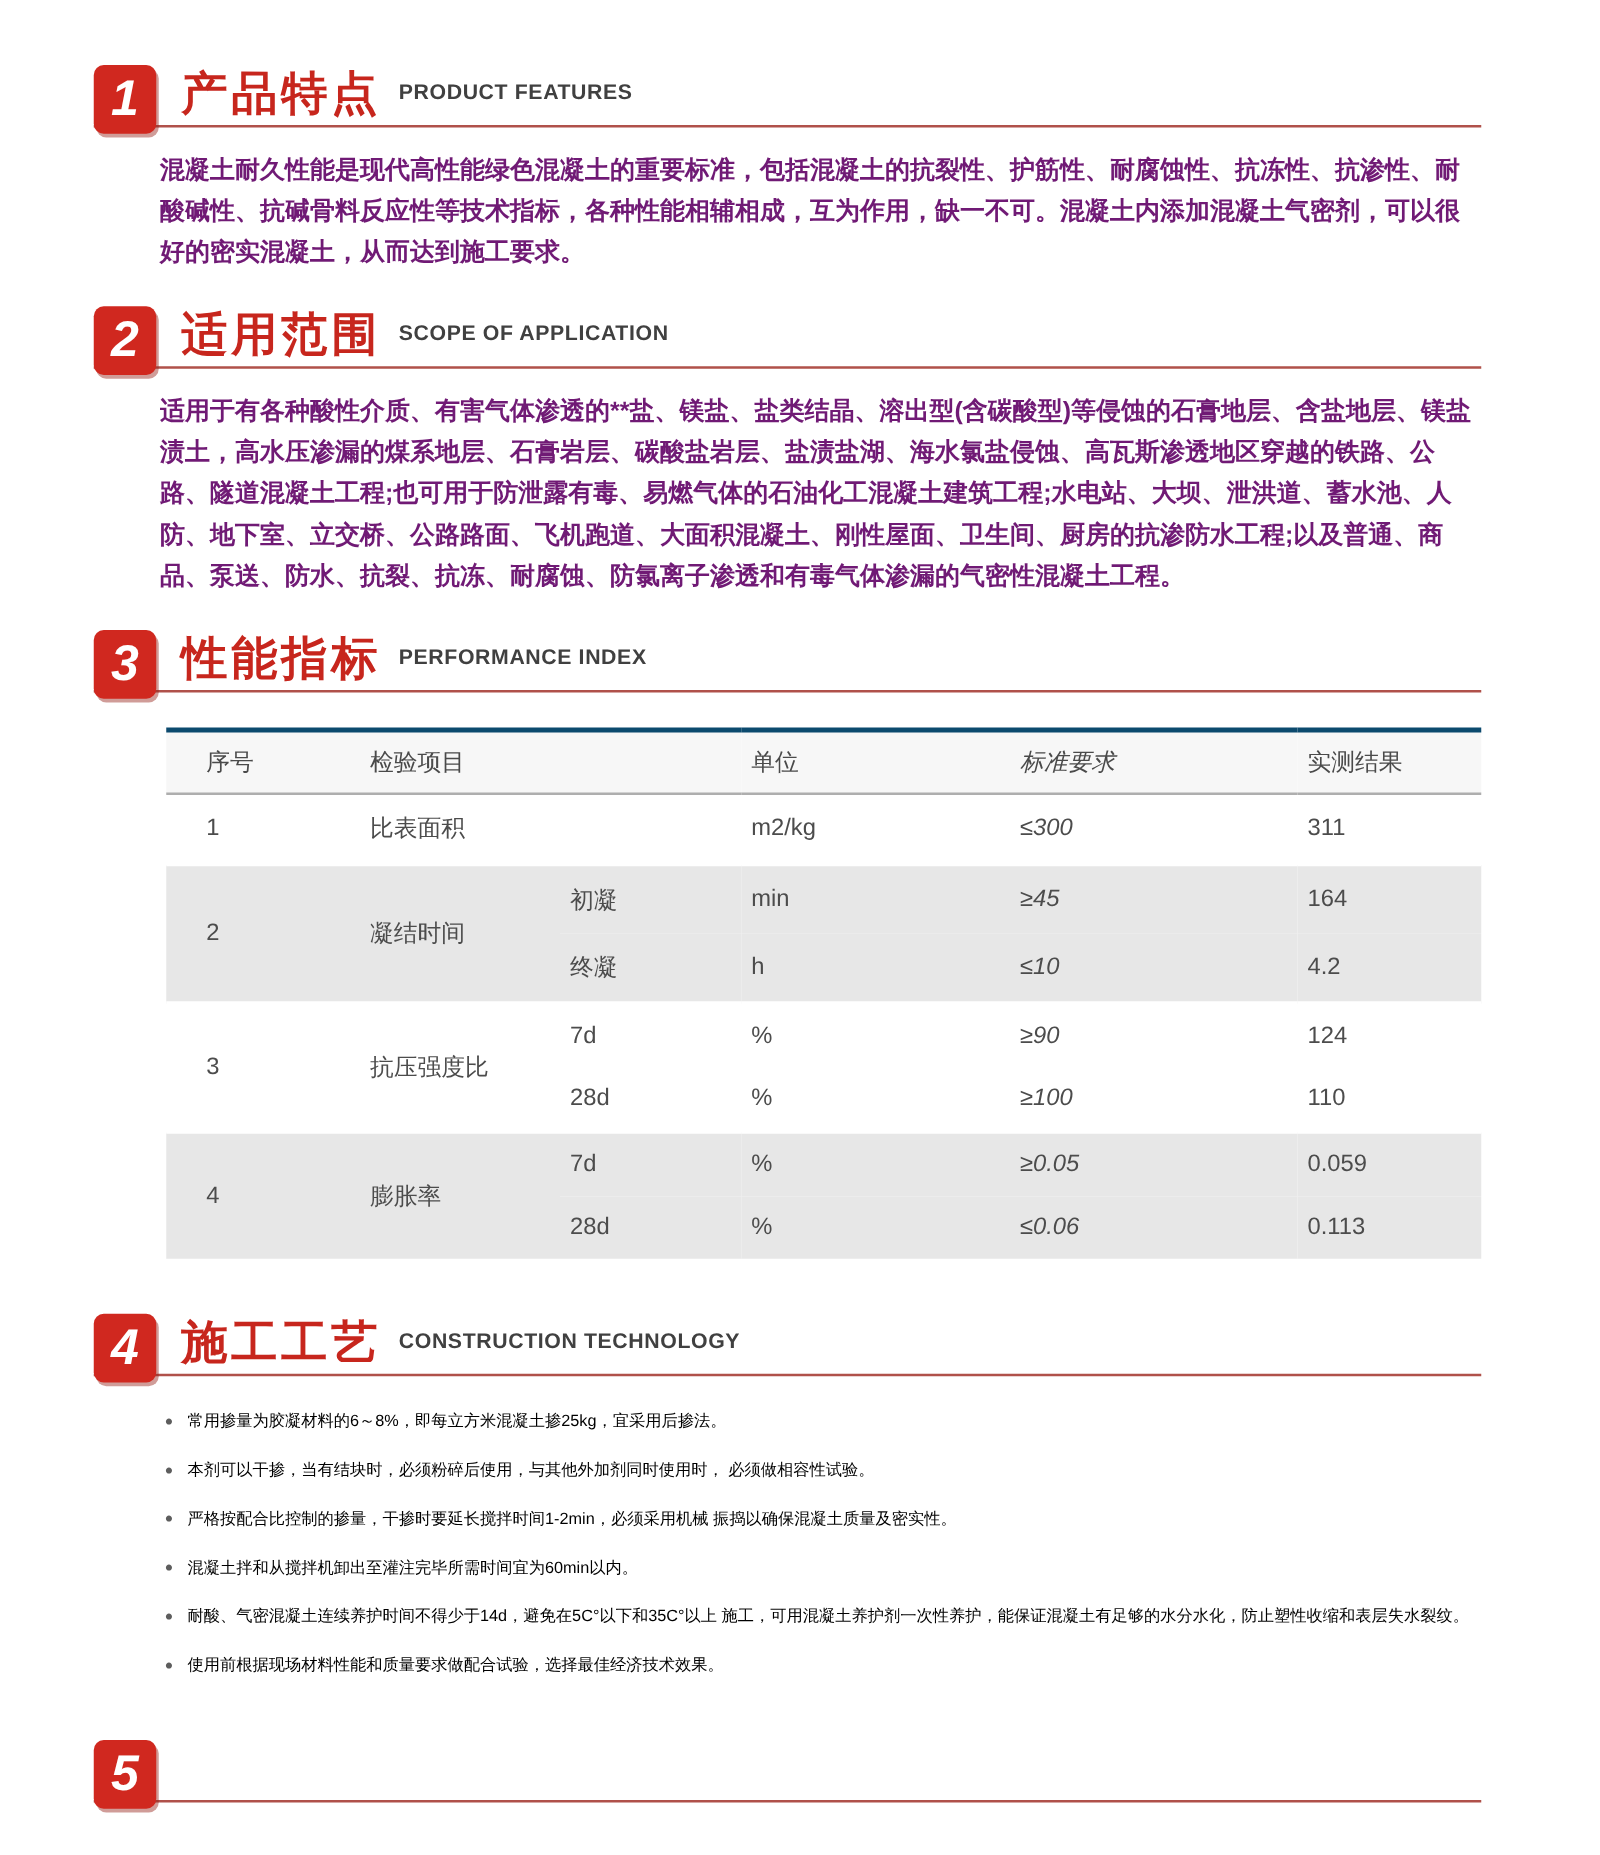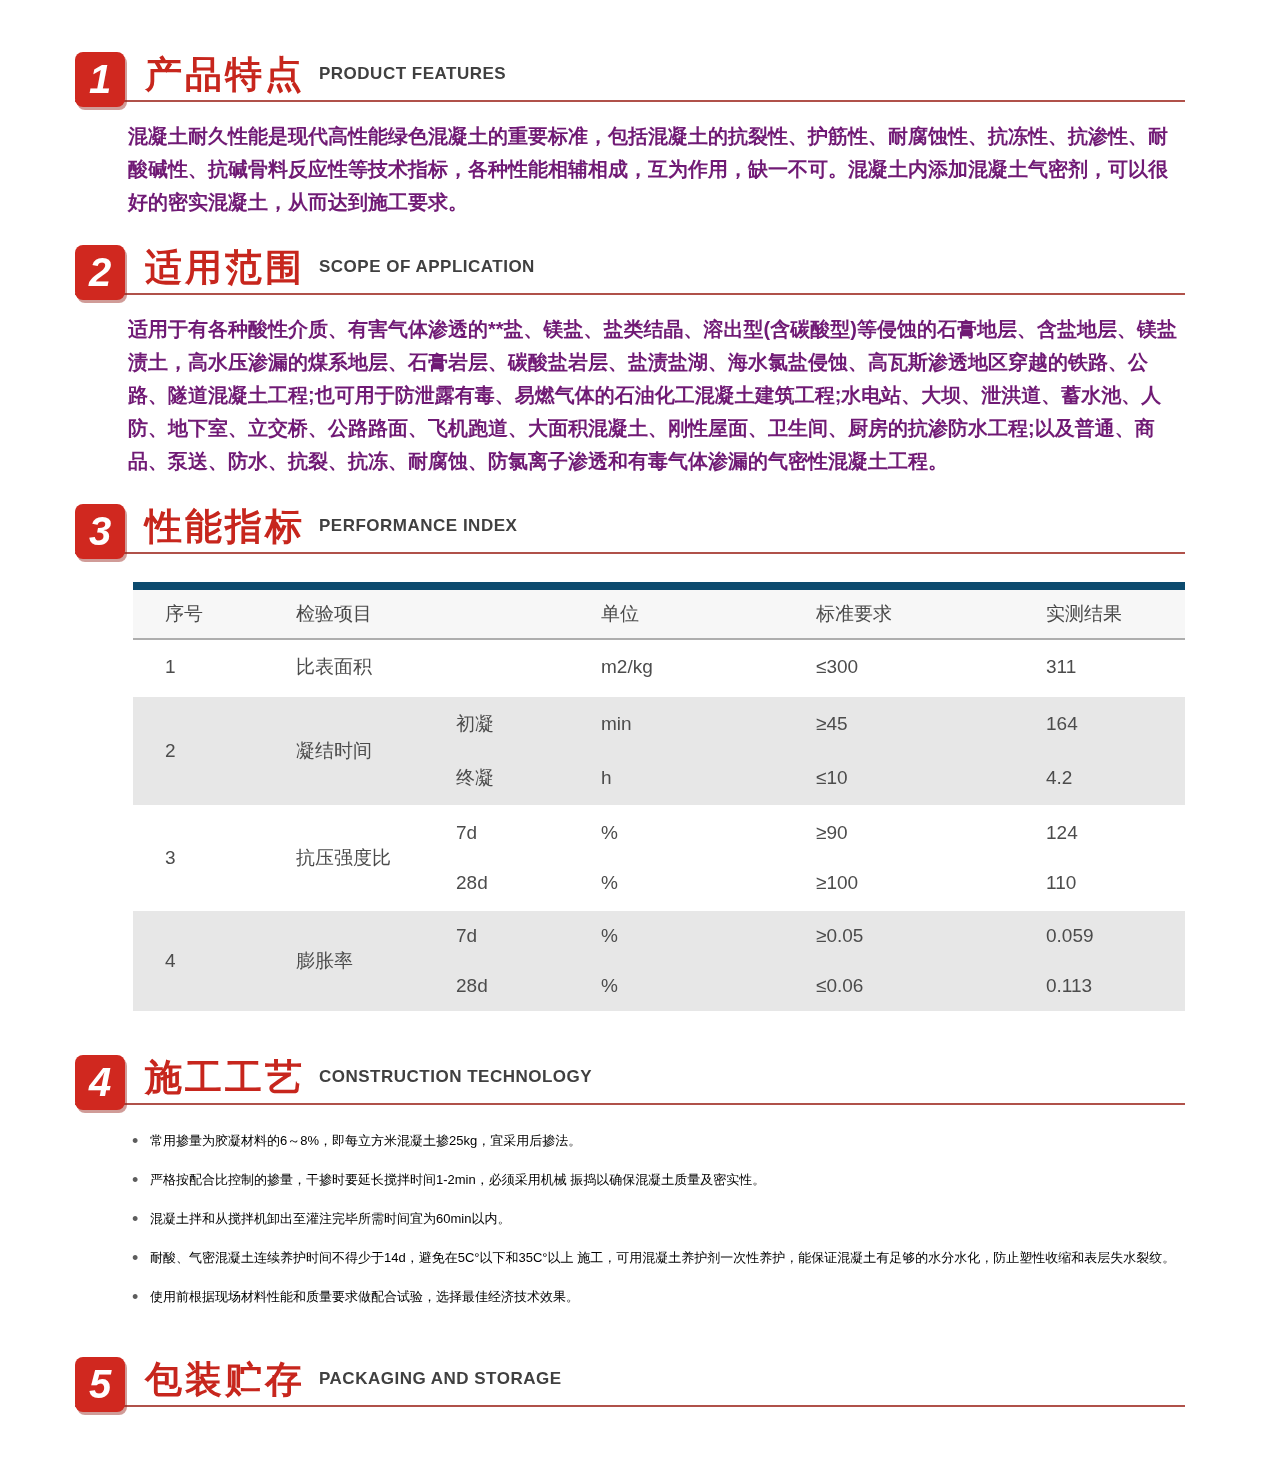--- a/index.html
+++ b/index.html
@@ -55,34 +55,34 @@
   .bullets li::before {
     content:"•"; position:absolute; left:2px; top:0;
     color:#5d5d5d; font-size:18px;
   }
 
   
   .perf-table {
     margin:28px 0 0 58px;
     width:1052px;
     border-collapse:collapse;
-    border-top:8px solid #0c4a6e;
+    border-top:4px solid #0c4a6e;
     font-size:19px; color:#4c4c4c;
   }
   .perf-table th, .perf-table td {
     text-align:left; font-weight:normal;
     padding:11px 8px; vertical-align:middle;
   }
   .perf-table th { color:#4a4a4a; }
   .perf-table thead tr { background:#f7f7f7; border-bottom:2px solid #aeaeae; }
   .perf-table .c-no   { width:155px; padding-left:32px; }
   .perf-table .c-item { width:160px; }
   .perf-table .c-sub  { width:145px; }
   .perf-table .c-unit { width:215px; }
-  .perf-table .c-std  { width:230px; }
+  .perf-table .c-std  { width:230px;font-style:italic; }
   .perf-table .c-res  { width:147px; }
   .perf-table tbody td { padding-top:14px; padding-bottom:14px; }
   .row-white { background:#fff; }
   .row-gray  { background:#e7e7e7; }
   .group-start td { border-top:3px solid #fff; }
 
   .spacer-lg { height:18px; }
 </style>
 </head>
 <body>
@@ -198,35 +198,32 @@
       <div class="badge">
         <span>4</span>
       </div>
       <div class="titles">
         <span class="title-zh">施工工艺</span>
         <span class="title-en">CONSTRUCTION TECHNOLOGY</span>
       </div>
     </div>
     <ul class="bullets">
       <li>常用掺量为胶凝材料的6～8%，即每立方米混凝土掺25kg，宜采用后掺法。</li>
+      <li>本剂可以干掺，当有结块时，必须粉碎后使用，与其他外加剂同时使用时， 必须做相容性试验。</li>
       <li>严格按配合比控制的掺量，干掺时要延长搅拌时间1-2min，必须采用机械 振捣以确保混凝土质量及密实性。</li>
       <li>混凝土拌和从搅拌机卸出至灌注完毕所需时间宜为60min以内。</li>
       <li>耐酸、气密混凝土连续养护时间不得少于14d，避免在5C°以下和35C°以上 施工，可用混凝土养护剂一次性养护，能保证混凝土有足够的水分水化，防止塑性收缩和表层失水裂纹。</li>
       <li>使用前根据现场材料性能和质量要求做配合试验，选择最佳经济技术效果。</li>
     </ul>
   </div>
 
   <div class="spacer-lg"></div>
 
   <div class="section">
     <div class="section-header">
       <div class="badge">
         <span>5</span>
       </div>
-      <div class="titles">
-        <span class="title-zh">包装贮存</span>
-        <span class="title-en">PACKAGING AND STORAGE</span>
-      </div>
     </div>
 
   </div>
 
 </div>
 
 </body></html>

